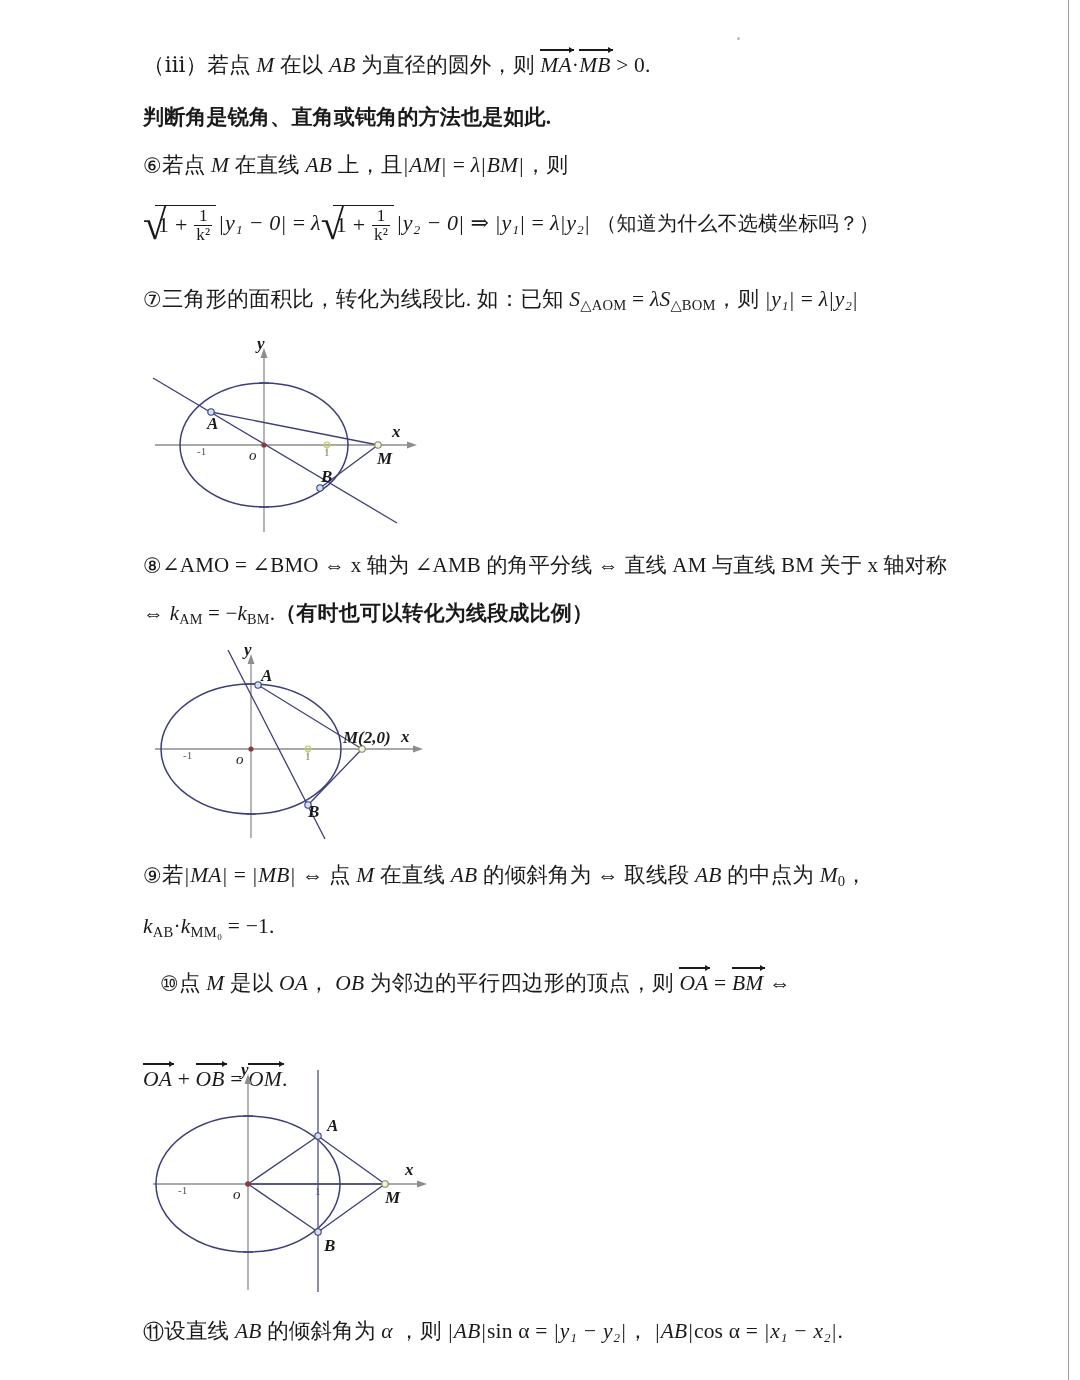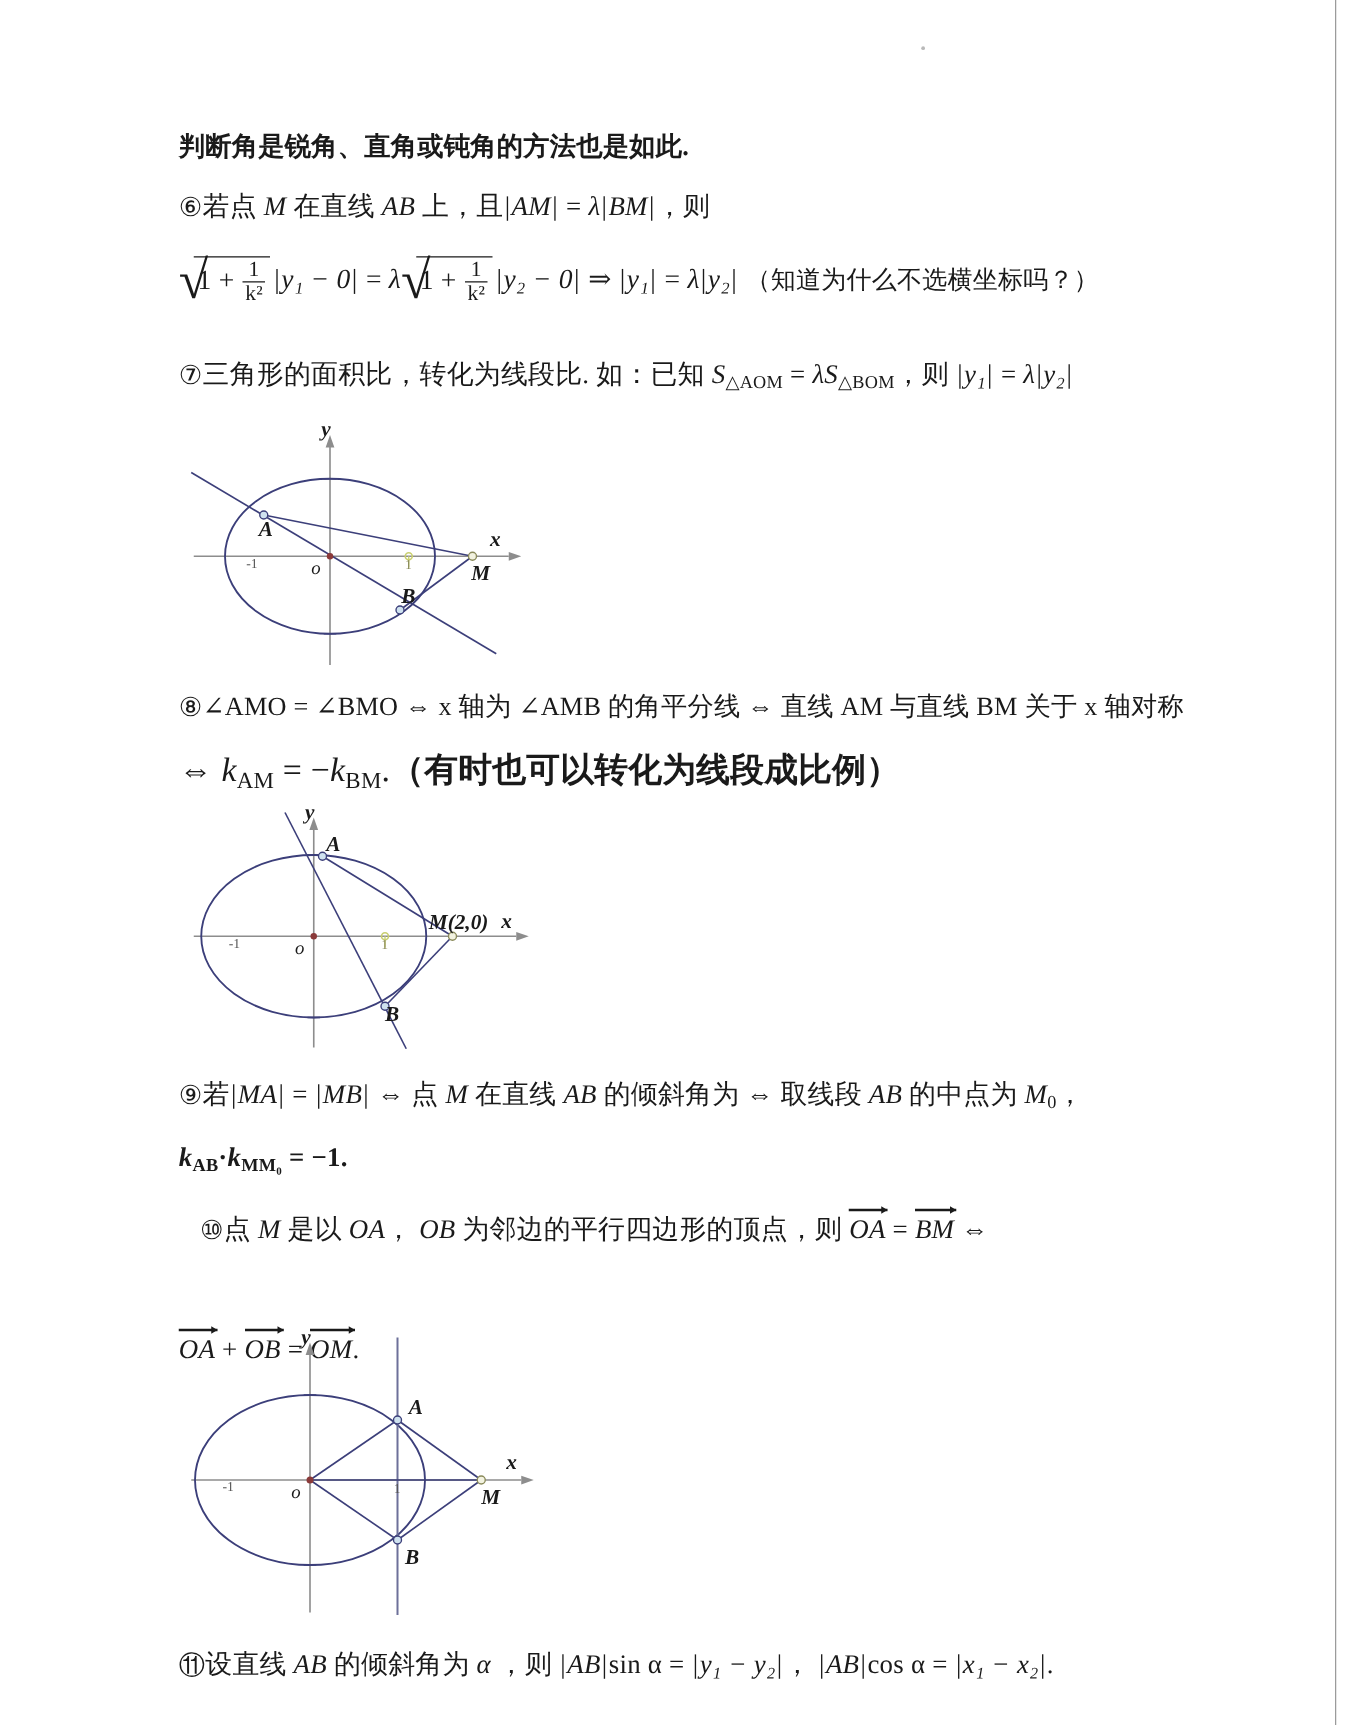--- a/index.html
+++ b/index.html
@@ -133,20 +133,29 @@
   }
 </style>
 </head>
 <body>
 
 <div class="page">
 
   <div class="page-right-border"></div>
   <div class="top-dot"></div>
 
+  <div class="line" style="top:50px;">
+    <span>（ⅲ）若点</span>
+    <i class="v">M</i>
+    <span>在以</span>
+    <i class="v">AB</i>
+    <span>为直径的圆外，则</span>
+    <span class="bar"><i class="v">MA</i></span><span>·</span><span class="bar"><i class="v">MB</i></span>
+    <span>&gt; 0.</span>
+  </div>
 
   <div class="line" style="top:152px;">
     <span class="circnum">⑥</span><span>若点</span>
     <i class="v">M</i>
     <span>在直线</span>
     <i class="v">AB</i>
     <span>上，且</span><span class="abs">|</span><i class="v">AM</i><span class="abs">|</span>
     <span>=</span>
     <i class="v">λ</i><span class="abs">|</span><i class="v">BM</i><span class="abs">|</span><span>，则</span>
   </div>
@@ -226,21 +235,21 @@
     <div style="position:absolute;left:52px;top:113px;font-size:11px;color:#555;">-1</div>
     <div style="position:absolute;left:179px;top:114px;font-size:11px;color:#8a8a5a;">1</div>
     <div style="position:absolute;left:62px;top:82px;font-style:italic;font-weight:bold;font-size:17px;">A</div>
     <div style="position:absolute;left:176px;top:135px;font-style:italic;font-weight:bold;font-size:17px;">B</div>
     <div style="position:absolute;left:232px;top:117px;font-style:italic;font-weight:bold;font-size:17px;">M</div>
   </div>
 
   <div class="line" style="top:552px;font-size:21px;">
     <span class="circnum">⑧</span><span>∠AMO = ∠BMO ⇔ x 轴为 ∠AMB 的角平分线 ⇔ 直线 AM 与直线 BM 关于 x 轴对称</span>
   </div>
-  <div class="line" style="top:600px;font-size:27px;">
+  <div class="line" style="top:600px;font-size:21px;">
     <span>⇔</span>
     <i class="v">k</i><sub>AM</sub>
     <span>= −</span><i class="v">k</i><sub>BM</sub><span>.</span><span class="bold">（有时也可以转化为线段成比例）</span>
   </div>
 
   <div class="figure" style="left:145px;top:632px;width:300px;height:215px;">
     <svg width="300" height="215" viewBox="0 0 300 215">
       <line x1="10" y1="117" x2="268" y2="117" stroke="#8d8d8d" stroke-width="1.3"></line>
       <polygon points="268,113.5 278,117 268,120.5" fill="#8d8d8d"></polygon>
       <line x1="106" y1="206" x2="106" y2="28" stroke="#8d8d8d" stroke-width="1.3"></line>
@@ -277,21 +286,21 @@
     <span>⇔ 点</span>
     <i class="v">M</i>
     <span>在直线</span>
     <i class="v">AB</i>
     <span>的倾斜角为 ⇔ 取线段</span>
     <i class="v">AB</i>
     <span>的中点为</span>
     <i class="v">M</i><sub>0</sub><span>，</span>
   </div>
 
-  <div class="line" style="top:913px;font-weight:bold;">
+  <div class="line" style="top:913px;">
     <i class="v">k</i><sub>AB</sub><span>·</span><i class="v">k</i><sub>MM₀</sub>
     <span>= −1</span><span>.</span>
   </div>
 
   <div class="line" style="top:968px;margin-left:17px;">
     <span class="circnum">⑩</span><span>点</span>
     <i class="v">M</i>
     <span>是以</span>
     <i class="v">OA</i><span>，</span>
     <i class="v">OB</i>

